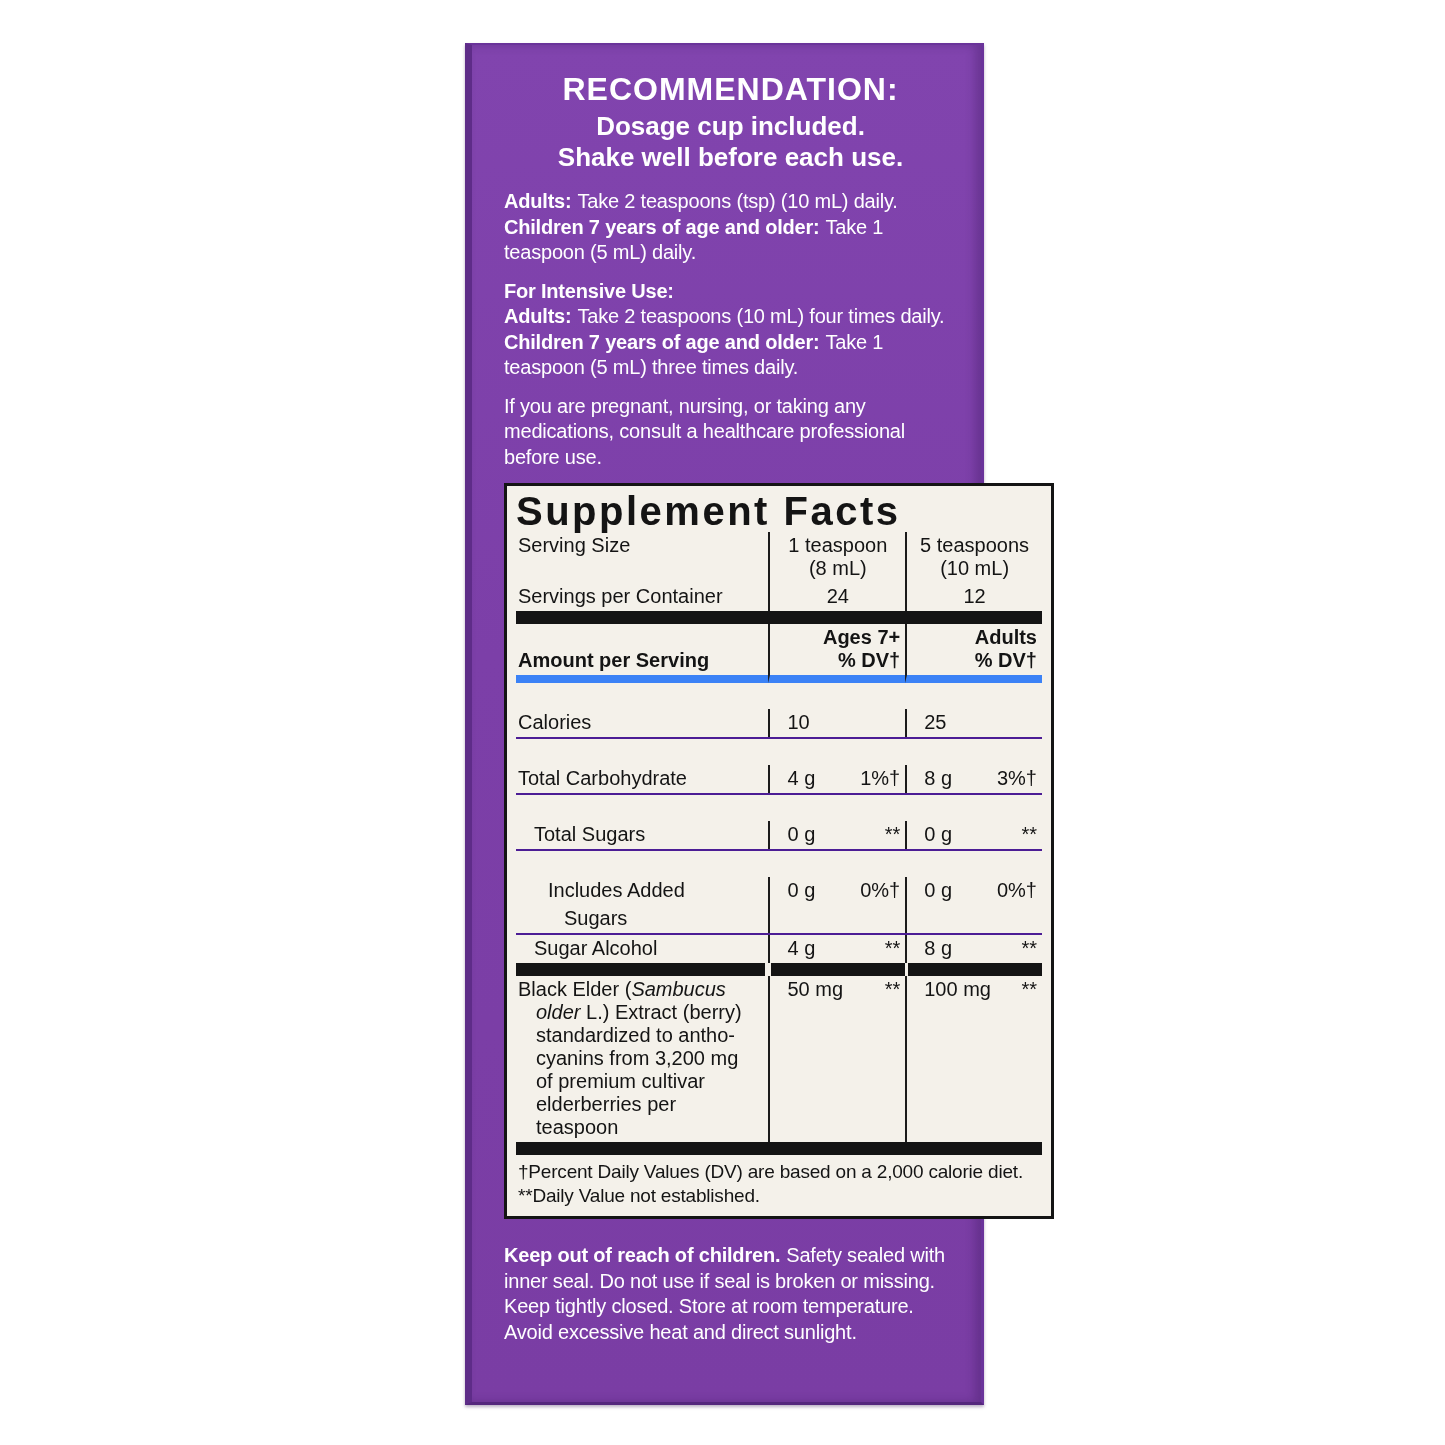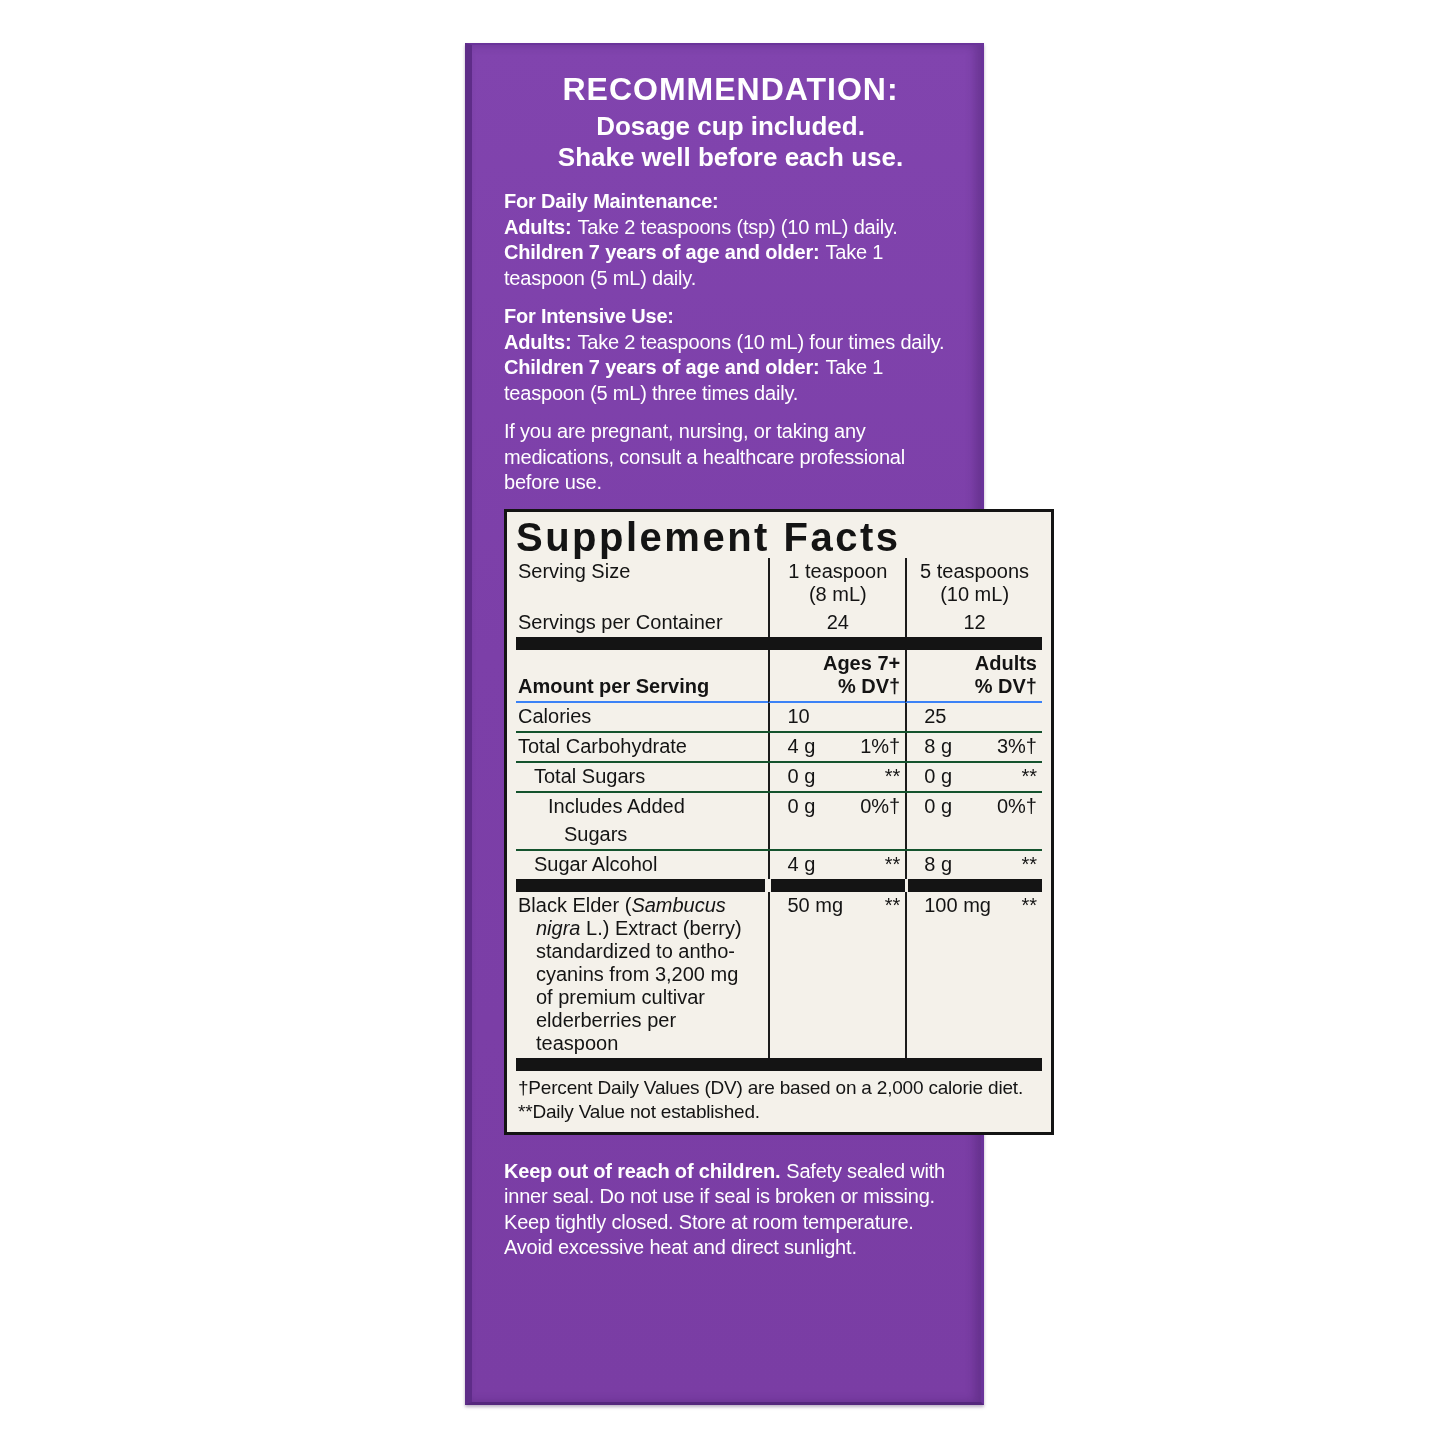--- a/index.html
+++ b/index.html
@@ -32,22 +32,22 @@
     border:3px solid #141414;
     padding:2px 9px 0 9px;
     letter-spacing:0;
   }
   .sf-title{font-weight:bold;font-size:40px;line-height:44px;letter-spacing:2.5px;white-space:nowrap;transform:scaleY(1.02);transform-origin:left top;}
   .fr{display:grid;grid-template-columns:48% 26% 26%;font-size:20px;line-height:23px;}
   .vl{border-left:2.5px solid #1b1b1b;}
   .ctr{text-align:center;padding:2px 2px 3px;}
   .lab{padding:2px 2px 3px 2px;}
   .val{display:flex;justify-content:space-between;align-items:flex-start;padding:2px 5px 3px 17px;}
-  .rule{border-bottom:2px solid #14532d;}
-  .fhead>div{border-bottom:2px solid #3b82f6;font-weight:bold;}
+  .rule{border-bottom:2px solid #4c1d95;margin-top:26px;}
+  .fhead>div{border-bottom:8px solid #3b82f6;font-weight:bold;}
   .fhead .lab{display:flex;align-items:flex-end;}
   .hdr{text-align:right;padding:2px 5px 3px;}
   .fullbar{height:13px;background:#141414;}
   .segbar>div{padding:0;}
   .segbar .bar{height:13px;background:#141414;}
   .segbar .g1 .bar{margin-right:3px;}
   .segbar .g2 .bar,.segbar .g3 .bar{margin-left:3px;}
   .ind1{padding-left:18px;}
   .ind2{padding-left:32px;}
   .ind3{padding-left:48px;}
@@ -63,21 +63,20 @@
 <div class="canvas">
   <div class="box">
 
     <div class="rec-title">RECOMMENDATION:</div>
     <div class="rec-sub">
       <div>Dosage cup included.</div>
       <div>Shake well before each use.</div>
     </div>
 
     <div class="para">
-      <div class="b">For Daily Maintenance:</div>
       <div><span class="b lbl">Adults:</span><span>Take 2 teaspoons (tsp) (10 mL) daily.</span></div>
       <div><span class="b lbl">Children 7 years of age and older:</span><span>Take 1 teaspoon (5 mL) daily.</span></div>
     </div>
 
     <div class="para">
       <div class="b">For Intensive Use:</div>
       <div><span class="b lbl">Adults:</span><span>Take 2 teaspoons (10 mL) four times daily.</span></div>
       <div><span class="b lbl">Children 7 years of age and older:</span><span>Take 1 teaspoon (5 mL) three times daily.</span></div>
     </div>
 
@@ -189,21 +188,21 @@
             <div class="bar"></div>
           </div>
         <div class="g3">
             <div class="bar"></div>
           </div>
       </div>
 
       <div class="fr">
         <div class="lab">
           <div><span>Black Elder (</span><span class="it">Sambucus</span></div>
-          <div class="be-cont"><span class="it">nigra</span><span> L.) Extract (berry)</span></div>
+          <div class="be-cont"><span class="it">older</span><span> L.) Extract (berry)</span></div>
           <div class="be-cont">standardized to antho-</div>
           <div class="be-cont">cyanins from 3,200 mg</div>
           <div class="be-cont">of premium cultivar</div>
           <div class="be-cont">elderberries per</div>
           <div class="be-cont">teaspoon</div>
         </div>
         <div class="vl val">
             <span>50 mg</span>
             <span>**</span>
           </div>

